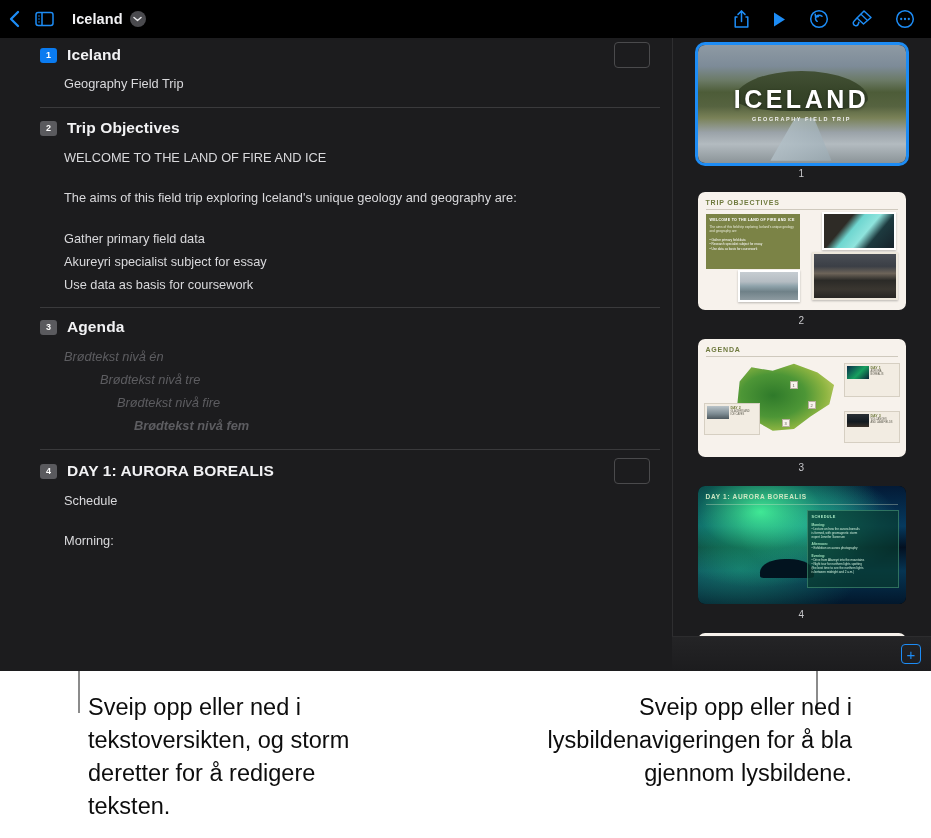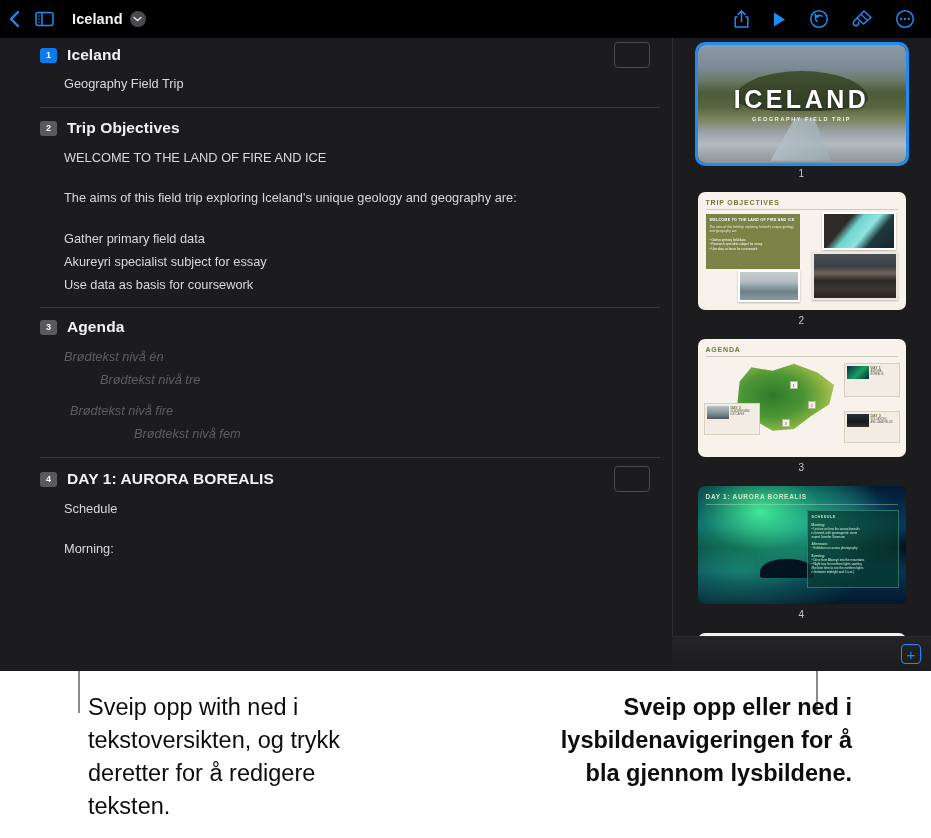--- a/index.html
+++ b/index.html
@@ -235,21 +235,21 @@
   
   .callouts{
     position:absolute; left:0; top:671px; width:931px; height:167px; background:#fff;
   }
   .leader{ position:absolute; width:2px; background:#8b8b8b; }
   .cap{
     position:absolute; color:#0d0d0d; font-size:23.5px; line-height:33px;
     font-family:"Liberation Sans", sans-serif;
   }
   .cap-left{ left:88px; top:20px; width:300px; text-align:left; }
-  .cap-right{ left:540px; top:20px; width:312px; text-align:right;font-weight:bold; }
+  .cap-right{ left:540px; top:20px; width:312px; text-align:right; }
 </style>
 </head>
 <body>
 
 <div id="app">
 
   <div class="window">
 
     <div class="toolbar">
       <div class="tb-left">
@@ -340,22 +340,22 @@
       </div>
       <div class="sep" style="margin-top:14px;"></div>
 
       <div class="slide-block" style="padding-top:10px;">
         <div class="title-line">
           <span class="badge nrm">3</span>
           <span class="s-title">Agenda</span>
         </div>
         <div class="body-line ph-line" style="margin-top:12px;padding-left:64px;">Brødtekst nivå én</div>
         <div class="body-line ph-line" style="margin-top:6px;padding-left:100px;">Brødtekst nivå tre</div>
-        <div class="body-line ph-line" style="margin-top:14px;padding-left:70px;">Brødtekst nivå fire</div>
-        <div class="body-line ph-line" style="margin-top:6px;padding-left:134px;">Brødtekst nivå fem</div>
+        <div class="body-line ph-line" style="margin-top:6px;padding-left:117px;">Brødtekst nivå fire</div>
+        <div class="body-line ph-line" style="margin-top:6px;padding-left:134px;font-weight:bold;">Brødtekst nivå fem</div>
       </div>
       <div class="sep" style="margin-top:15px;"></div>
 
       <div class="slide-block" style="padding-top:12px;">
         <div class="title-line">
           <span class="badge nrm">4</span>
           <span class="s-title">DAY 1: AURORA BOREALIS</span>
           <span class="thumb-inline"><span class="th-aur"></span></span>
         </div>
         <div class="body-line" style="margin-top:12px;">Schedule</div>
@@ -473,17 +473,17 @@
       </div>
     </div>
 
     <div class="nav-bottom-fade"></div>
     <div class="add-btn">+</div>
   </div>
 
   <div class="callouts">
     <div class="leader" style="left:78px; top:0px; height:42px;"></div>
     <div class="leader" style="left:816px; top:0px; height:42px;"></div>
-    <div class="cap cap-left">Sveip opp with ned i tekstoversikten, og trykk deretter for å redigere teksten.</div>
+    <div class="cap cap-left">Sveip opp eller ned i tekstoversikten, og storm deretter for å redigere teksten.</div>
     <div class="cap cap-right">Sveip opp eller ned i lysbildenavigeringen for å bla gjennom lysbildene.</div>
   </div>
 
 </div>
 
 </body></html>

